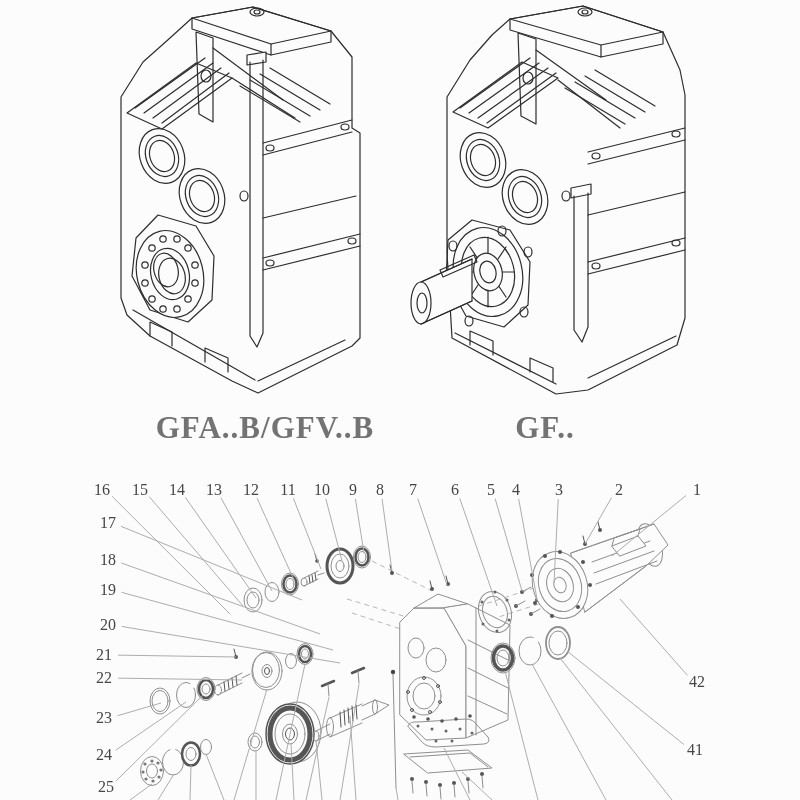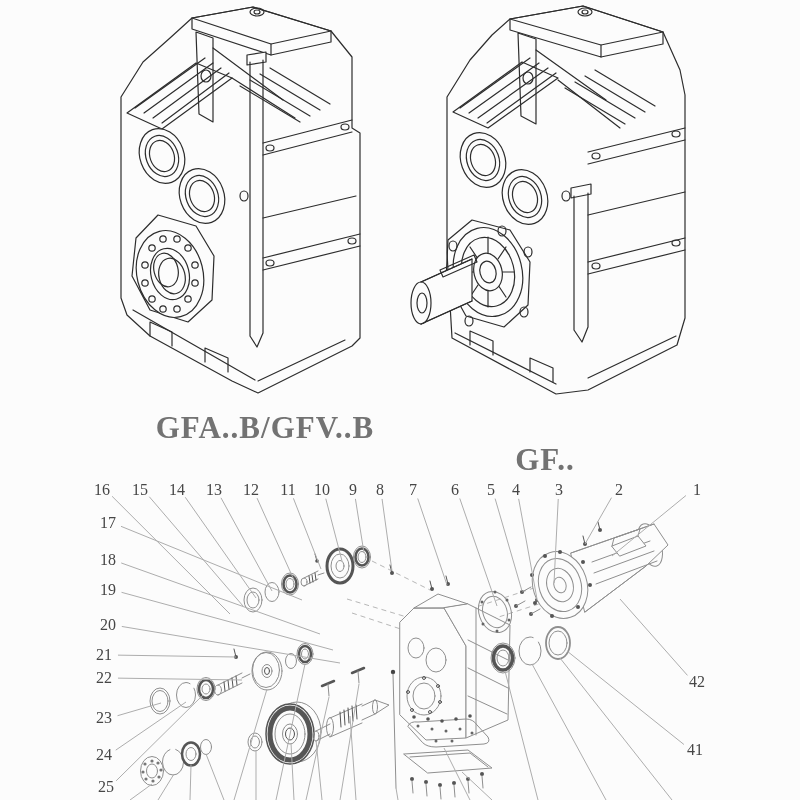--- a/index.html
+++ b/index.html
@@ -3,21 +3,21 @@
 <meta charset="utf-8">
 <style>
   html,body{margin:0;padding:0;}
   body{width:800px;height:800px;font-family:"Liberation Serif",serif;}
   .stage{position:relative;width:800px;height:800px;background:#fcfcfc;overflow:hidden;}
   .stage svg{position:absolute;left:0;top:0;}
   .model-label{position:absolute;top:410px;font-weight:bold;font-size:31px;
     letter-spacing:1px;color:#737373;text-align:center;
     font-family:"Liberation Serif",serif;}
   #label-left{left:115px;width:300px;}
-  #label-right{left:455px;width:180px;margin-top:32px;}
+  #label-right{left:455px;width:180px;}
   .lineart{stroke:#2d2d2d;stroke-width:1.2;fill:none;stroke-linejoin:round;stroke-linecap:round;}
   .fillbg{fill:#fcfcfc;}
   .xp{stroke:#8f8f8f;stroke-width:1;fill:none;stroke-linejoin:round;stroke-linecap:round;}
   .xpd{stroke:#555;}
   .dash{stroke:#b7b7b7;stroke-width:1;stroke-dasharray:5 4;fill:none;}
 </style>
 </head>
 <body>
 
 <div class="stage">

